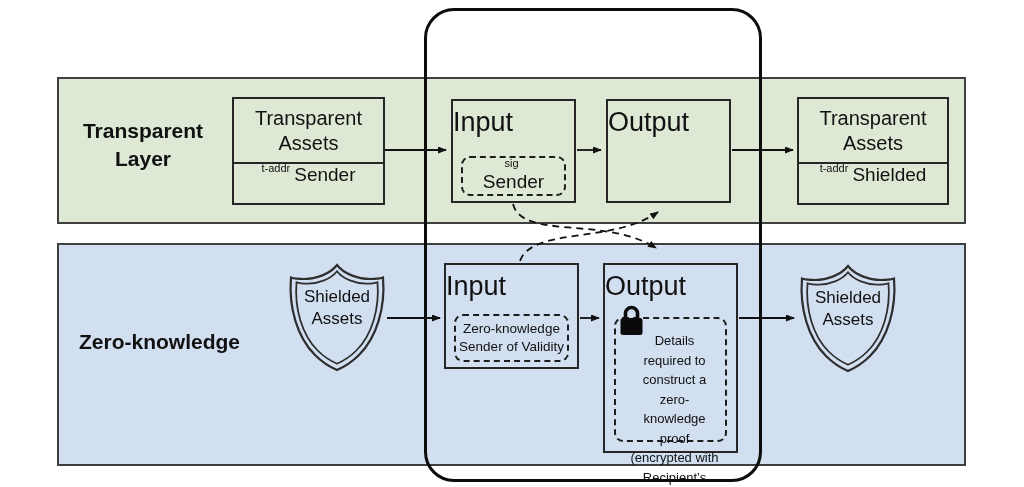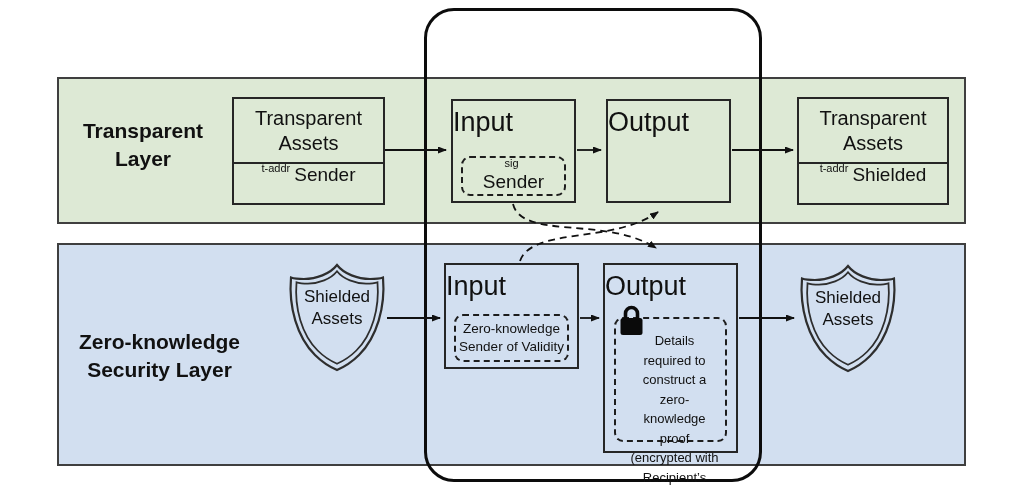--- a/index.html
+++ b/index.html
@@ -58,21 +58,20 @@
 
   <div class="band" id="band-transparent"></div>
   <div class="band" id="band-zk"></div>
 
   <div class="layer-label" id="label-transparent">
     <div>Transparent</div>
     <div>Layer</div>
   </div>
   <div class="layer-label" id="label-zk">
     <div>Zero-knowledge</div>
-    <div>Security Layer</div>
   </div>
 
   <div id="transaction-frame"></div>
 
   <div class="box assets-box" id="box-sender">
     <div class="assets-title">
       <div>Transparent</div>
       <div>Assets</div>
     </div>
     <div class="assets-addr">

